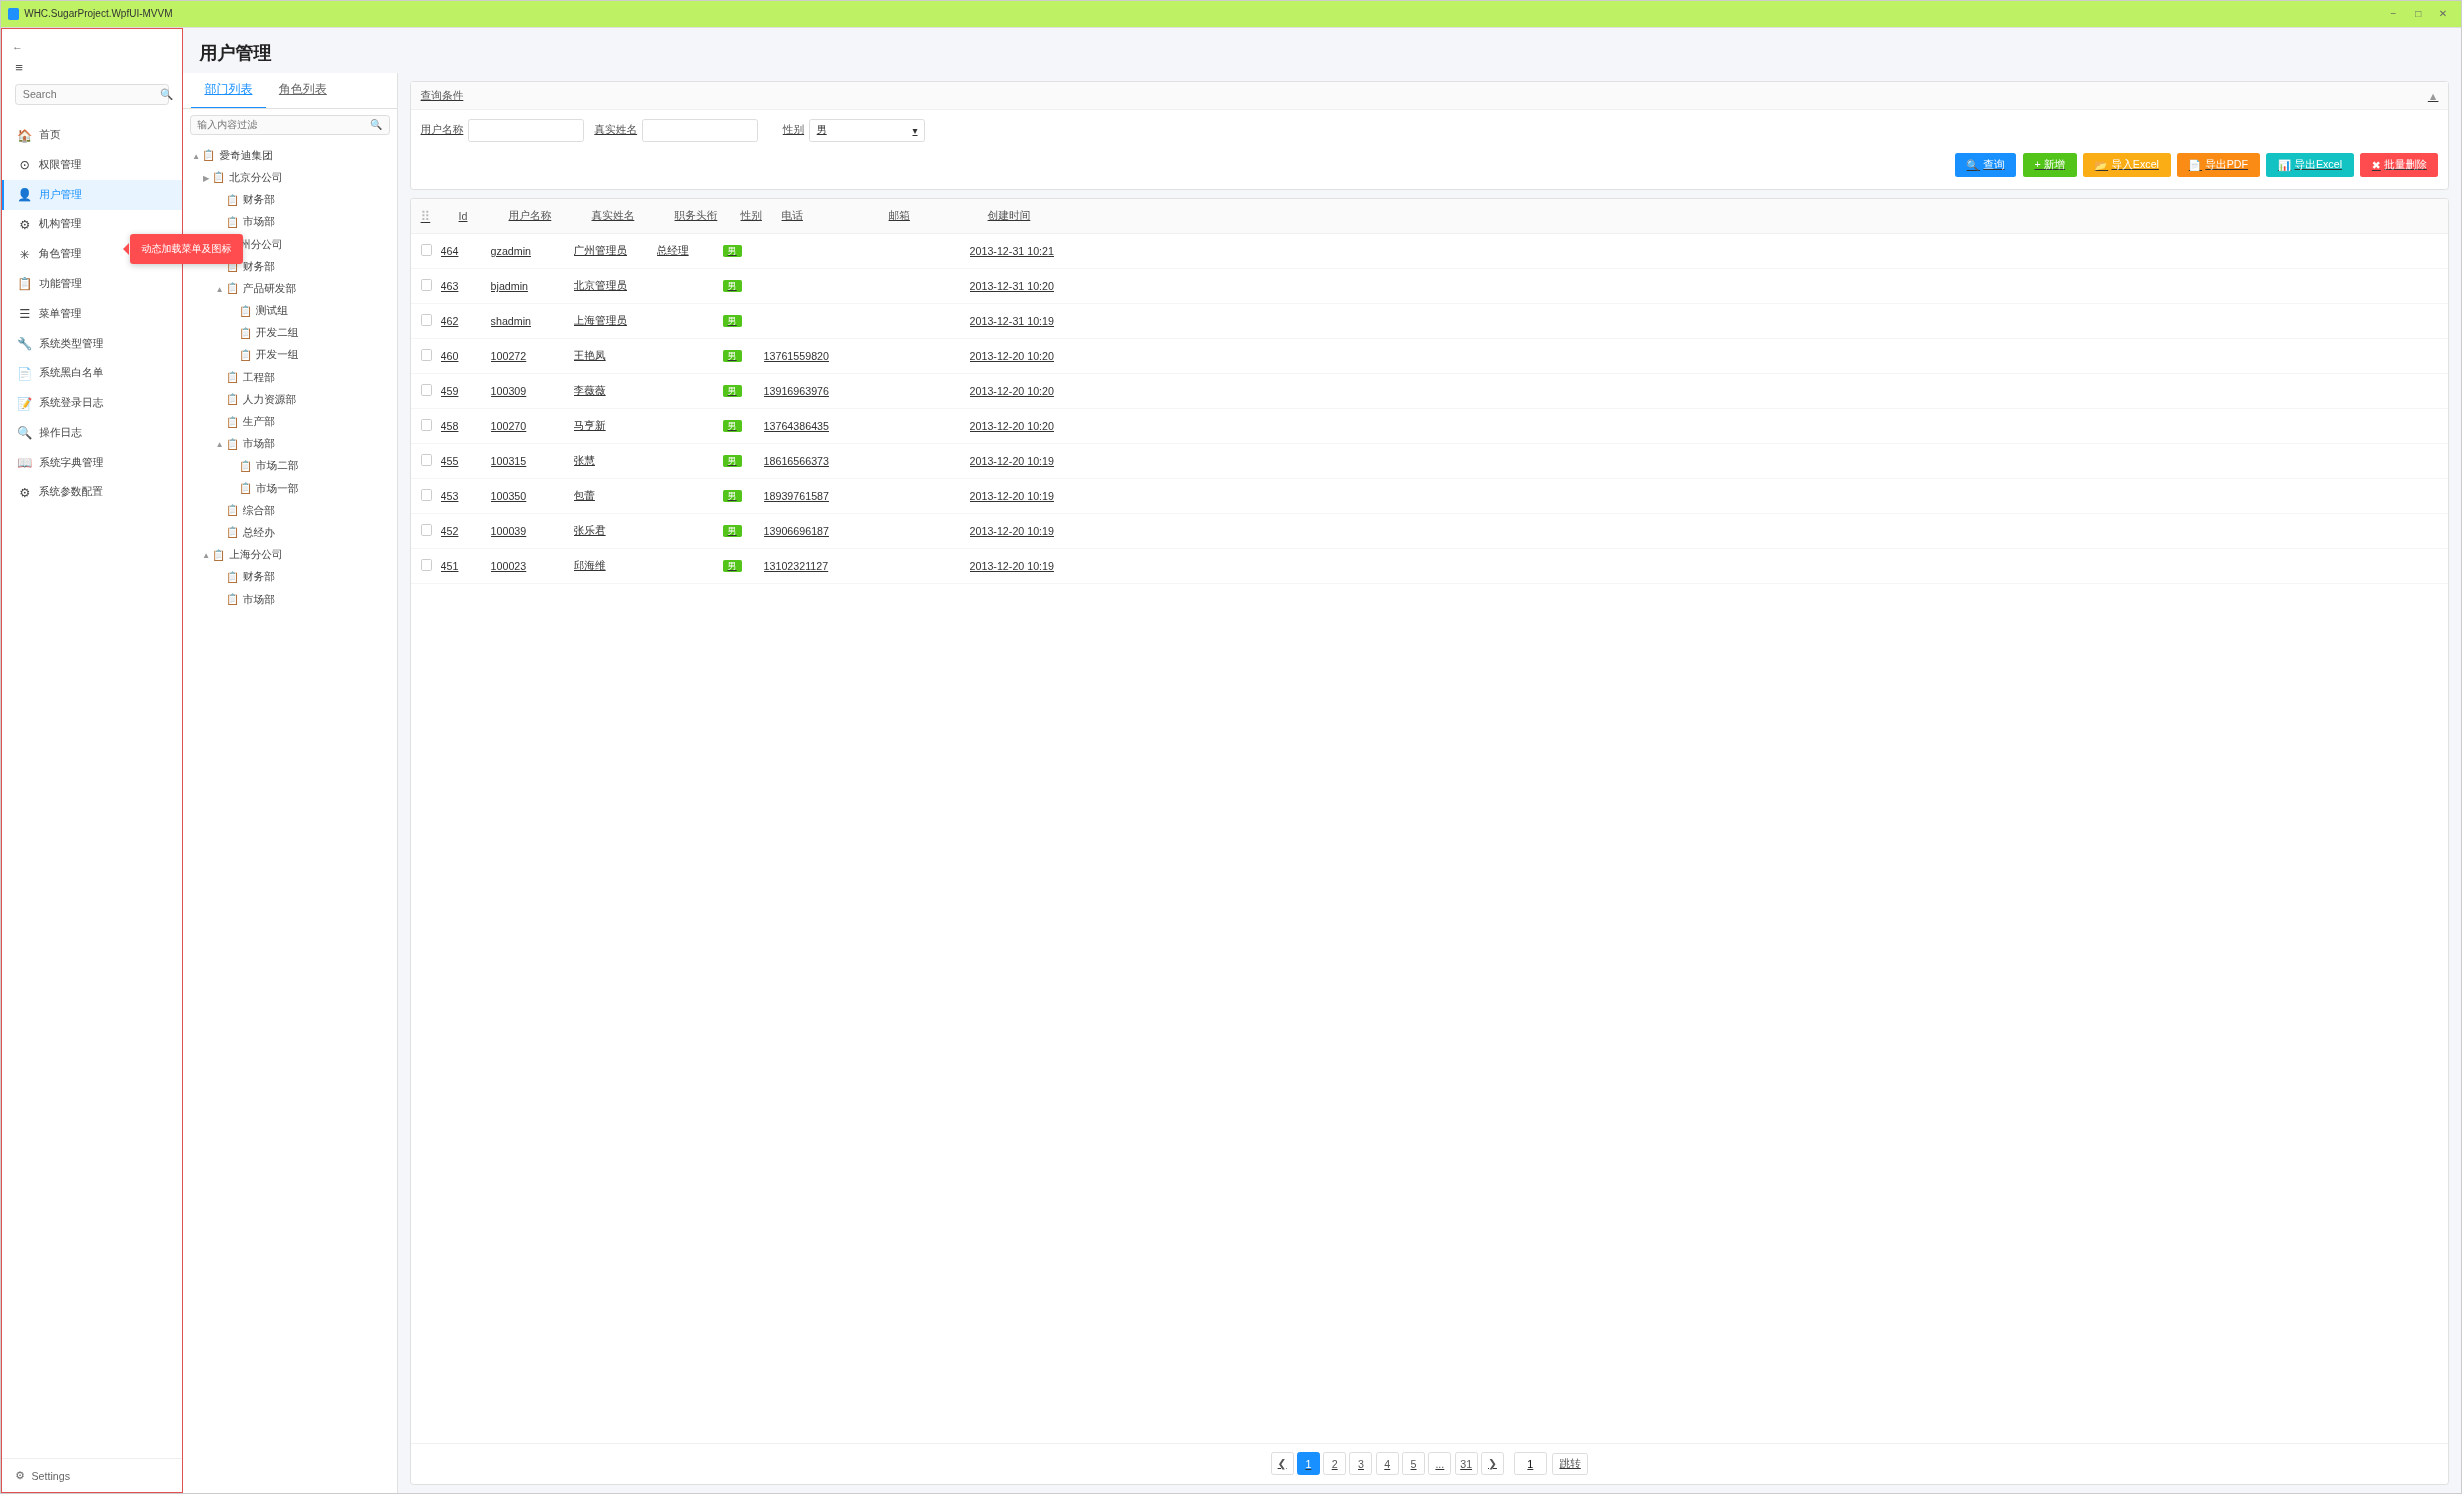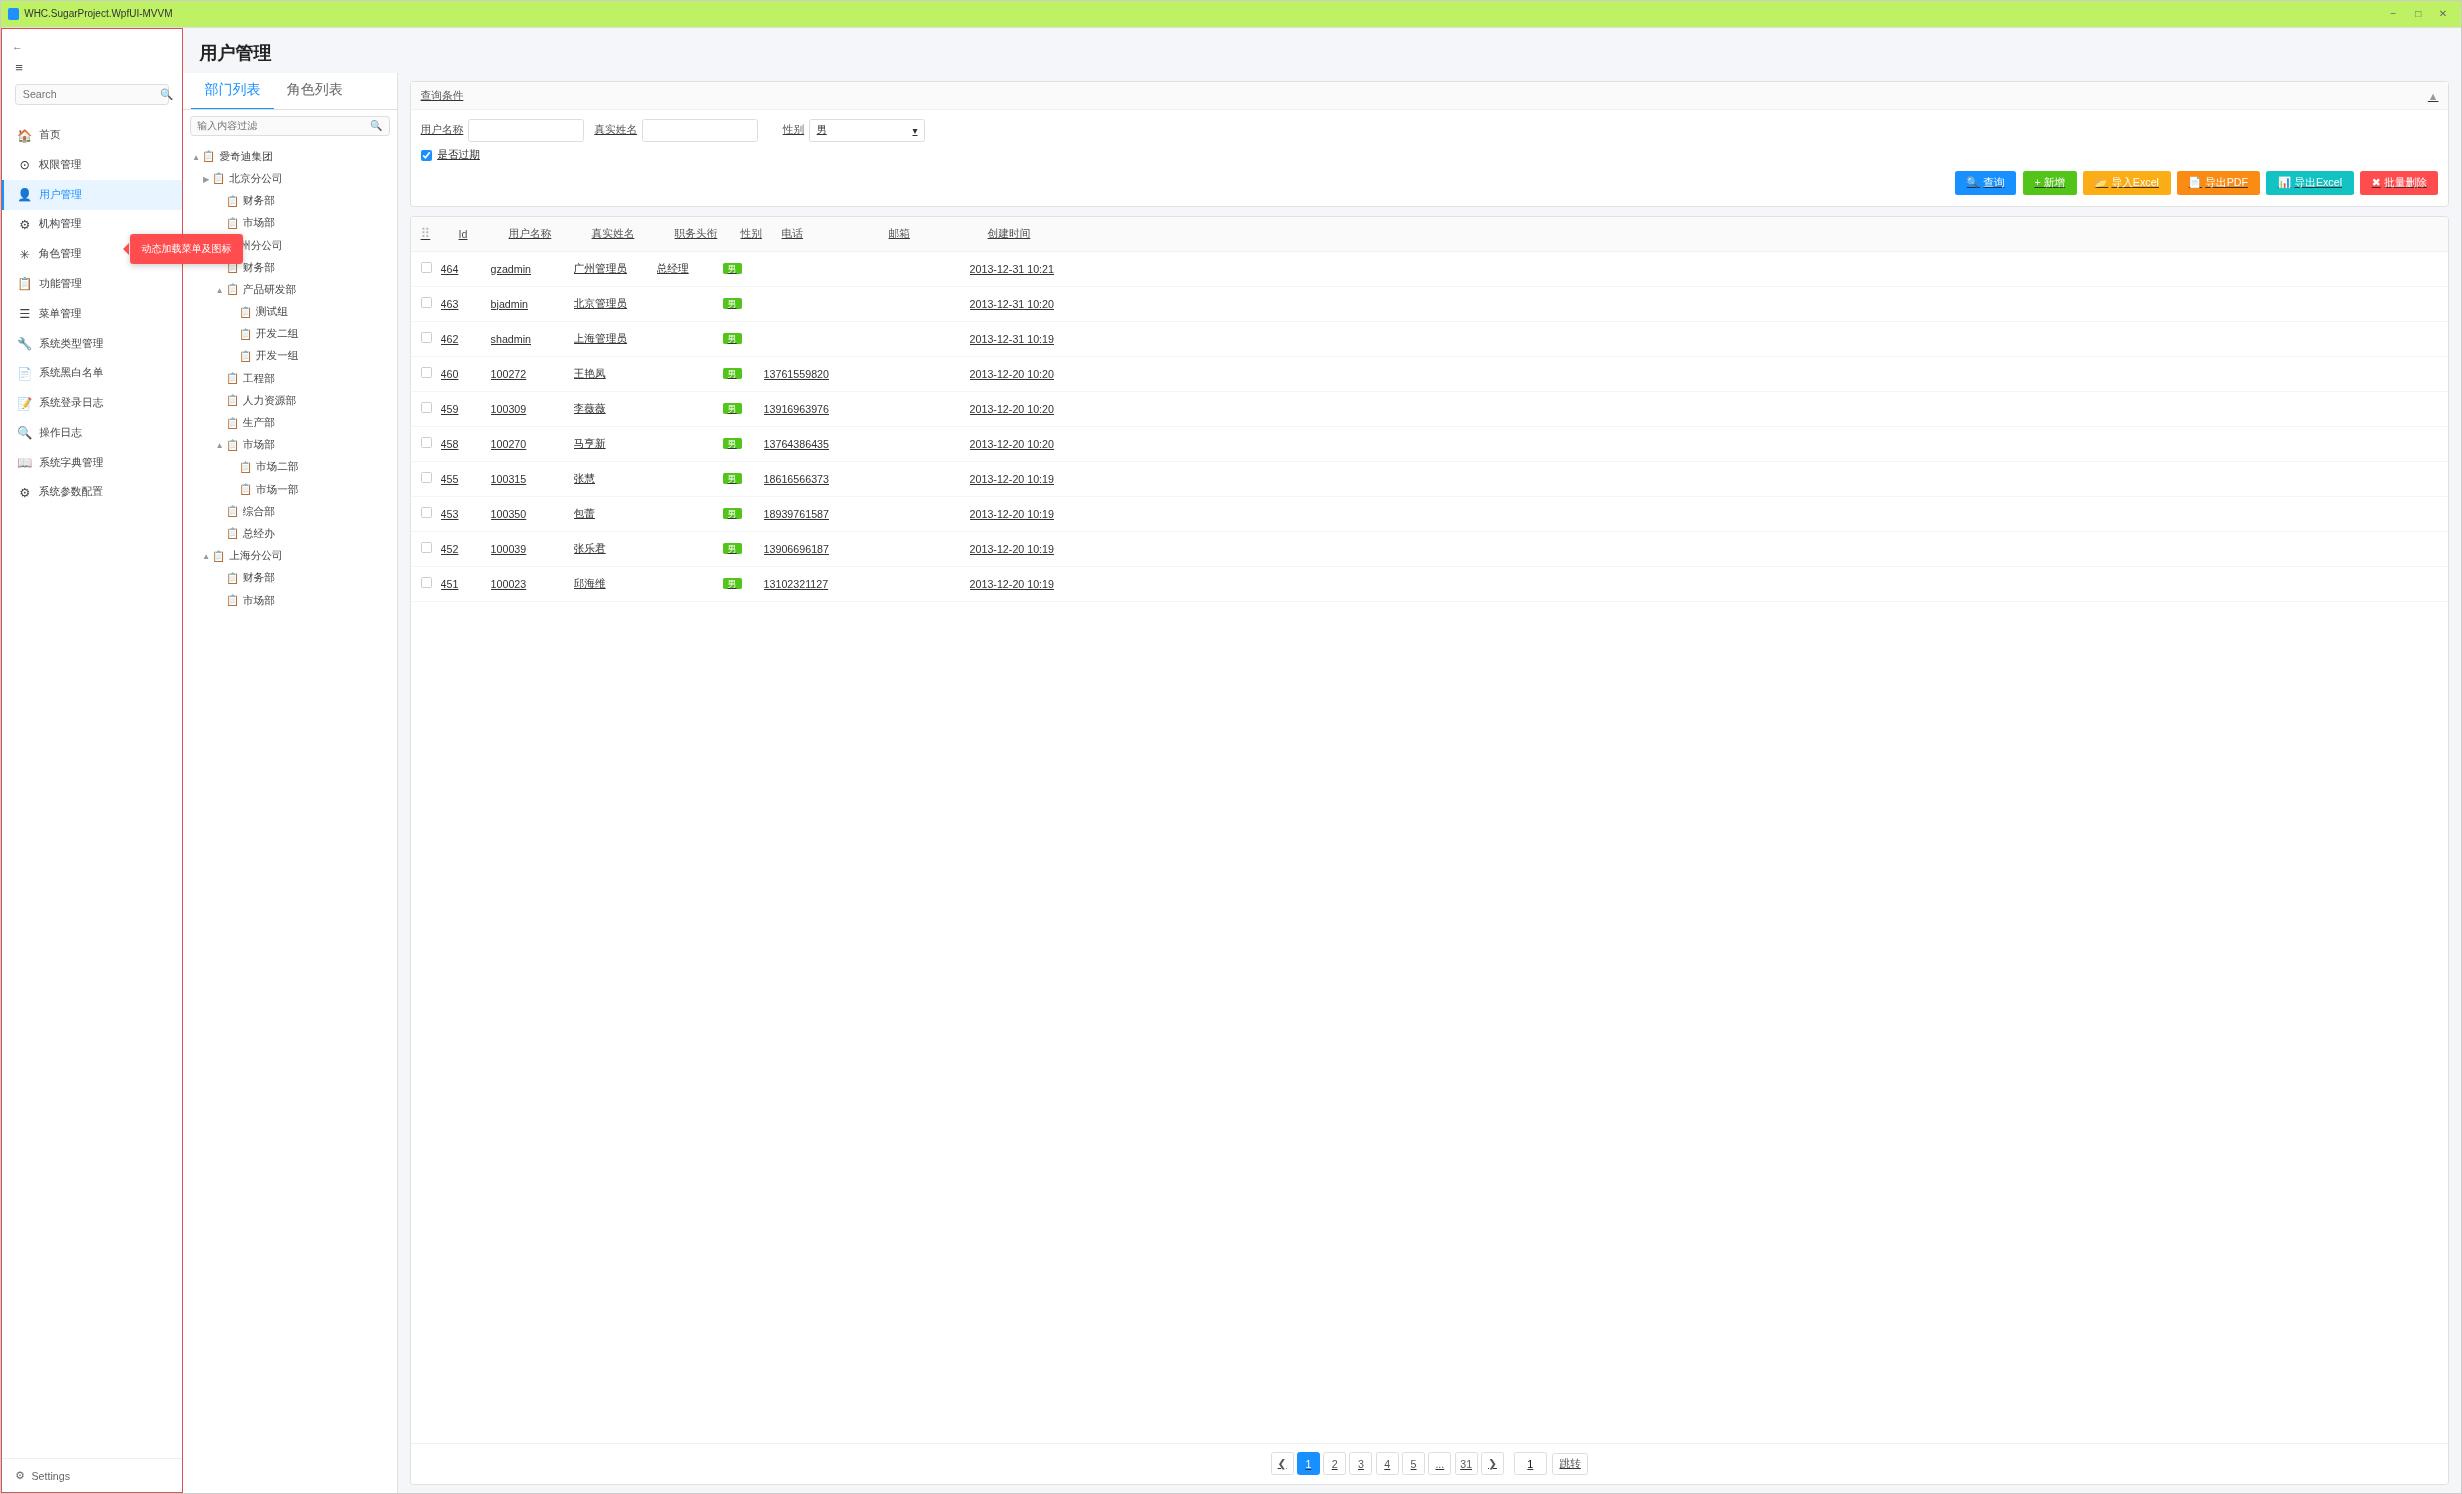--- a/index.html
+++ b/index.html
@@ -43,21 +43,21 @@
 
     
     .page-header { padding: 13.2px 16.5px 0; background: #f5f6fa; }
     .page-title { font-size: 18px; font-weight: 600; color: #222; margin-bottom: 8.3px; }
 
     
     .content-body { display: flex; flex: 1; overflow: hidden; gap: 0; }
 
     .left-panel { width: 215px; background: #fff; border-right: 0.8px solid #e0e0e0; display: flex; flex-direction: column; margin-top: 0; }
     .tabs-bar { display: flex; border-bottom: 0.8px solid #e0e0e0; padding: 0 8.3px; background: #fff; }
-    .tab-item { padding: 8.3px 13.2px; cursor: pointer; font-size: 14px; color: #666; border-bottom: 1.7px solid transparent; }
+    .tab-item { padding: 8.3px 13.2px; cursor: pointer; font-size: 12px; color: #666; border-bottom: 1.7px solid transparent; text-decoration: underline; }
     .tab-item.active { color: #1890ff; border-bottom: 1.7px solid #1890ff; font-weight: 500; }
 
     .tree-filter { display: flex; align-items: center; border: 0.8px solid #ddd; border-radius: 3.3px; margin: 6.6px; padding: 3.3px 6.6px; background: #fafafa; }
     .tree-filter input { border: none; outline: none; background: transparent; flex: 1; font-size: 10px; }
     .tree-filter-icon { color: #999; font-size: 10px; }
 
     .tree-area { flex: 1; overflow-y: auto; padding: 3.3px 0; }
     .tree-node { display: flex; align-items: center; padding: 4.1px 6.6px; cursor: pointer; font-size: 10.7px; color: #444; }
     .tree-node .expand-icon { width: 13.2px; text-align: center; font-size: 8.3px; color: #999; }
     .tree-node .node-icon { font-size: 10.7px; color: #555; margin-right: 3.3px; }
@@ -373,24 +373,20 @@
                   <span class="query-label">真实姓名</span>
                   <input class="query-input" type="text" style="">
                 </div>
                 <div class="query-field">
                   <span class="query-label">性别</span>
                   <div class="query-select">
                     <span>男</span>
                     <span>▾</span>
                   </div>
                 </div>
-              </div>
-              <div class="query-checkbox-row">
-                <input type="checkbox" class="query-checkbox" checked="" style="">
-                <span>是否过期</span>
               </div>
               <div class="btn-row">
                 <button class="btn btn-primary">
                   <span>🔍</span>
                   <span>查询</span>
                 </button>
                 <button class="btn btn-success">
                   <span>+ 新增</span>
                 </button>
                 <button class="btn btn-warning">

